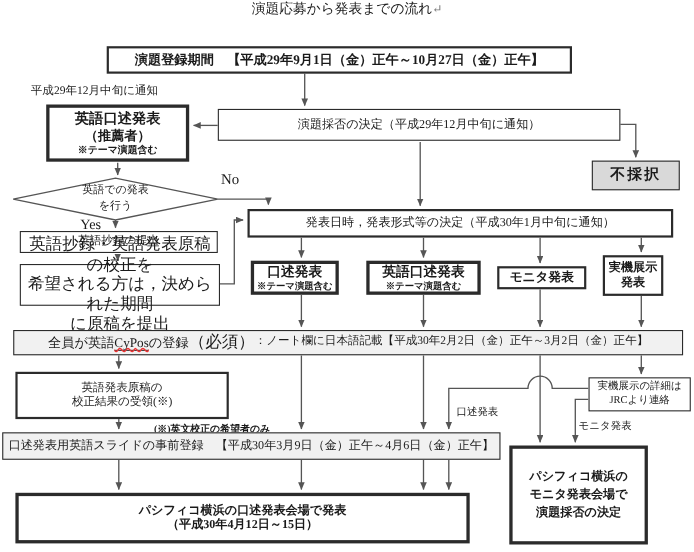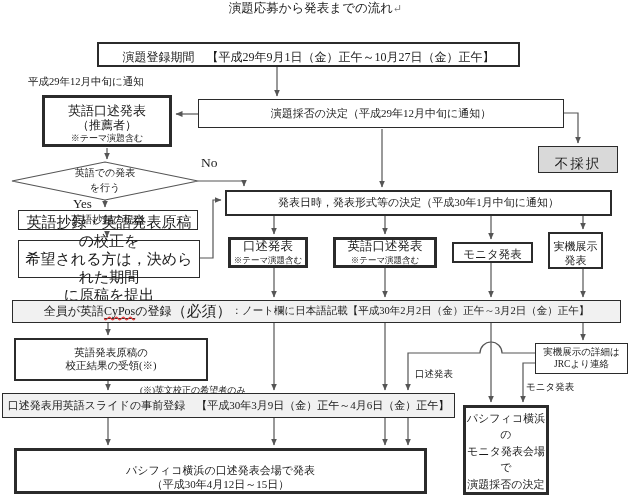--- a/index.html
+++ b/index.html
@@ -10,21 +10,21 @@
   .box{
     position:absolute;box-sizing:border-box;background:#fff;border:1px solid #2b2b2b;
     display:flex;flex-direction:column;align-items:center;justify-content:center;
     text-align:center;line-height:1.22;
   }
   .b2{border-width:2px;}
   .b3{border-width:3px;}
   .band{background:#f1f1f1;}
   .grayfill{background:#d9d9d9;}
   .lbl{position:absolute;white-space:nowrap;}
-  .bold{font-weight:normal;justify-content:flex-end;}
+  .bold{font-weight:bold;}
   svg.wires{position:absolute;left:0;top:0;}
   .cypos{
     border-bottom:1px solid #333;
     text-decoration:underline wavy #e33;
     text-decoration-skip-ink:none;
   }
   .nowrap{white-space:nowrap;}
 </style>
 </head>
 <body>
@@ -156,19 +156,19 @@
     <div>JRCより連絡</div>
   </div>
 
   <div class="lbl" style="left:415px;top:368px;font-size:9.5px;">口述発表</div>
   <div class="lbl" style="left:526px;top:381px;font-size:9.5px;">モニタ発表</div>
 
   <div class="box b3 bold" style="left:14px;top:448px;width:413px;height:46px;font-size:11px;">
     <div>パシフィコ横浜の口述発表会場で発表</div>
     <div>（平成30年4月12日～15日）</div>
   </div>
-  <div class="box b3 bold" style="left:463px;top:405px;width:86px;height:90px;font-size:11px;line-height:1.5;">
+  <div class="box b3 bold" style="left:463px;top:405px;width:126px;height:90px;font-size:11px;line-height:1.5;">
     <div>パシフィコ横浜の</div>
     <div>モニタ発表会場で</div>
     <div>演題採否の決定</div>
   </div>
 
 </div>
 
 </body></html>

